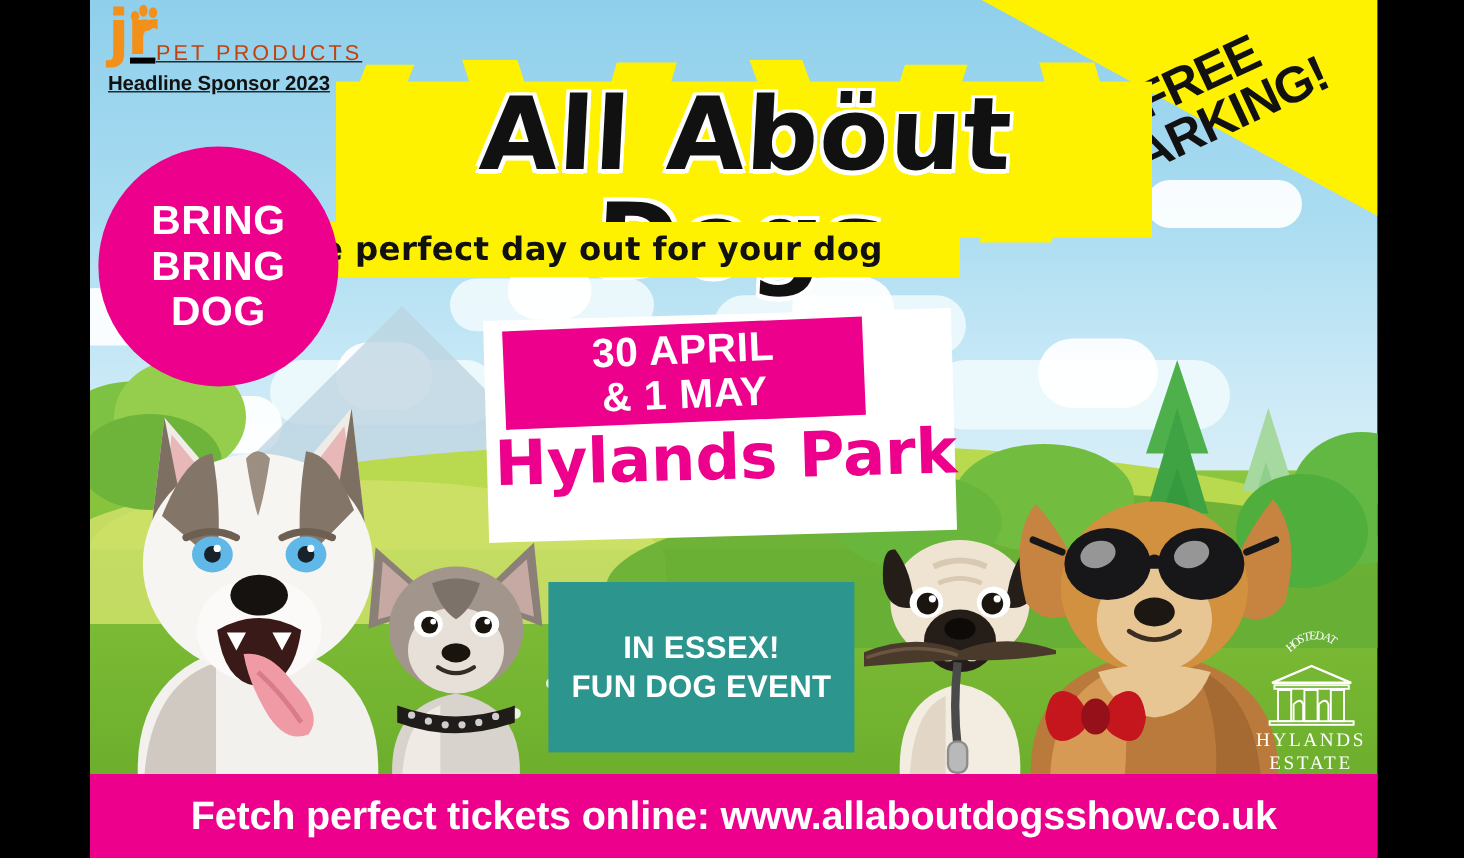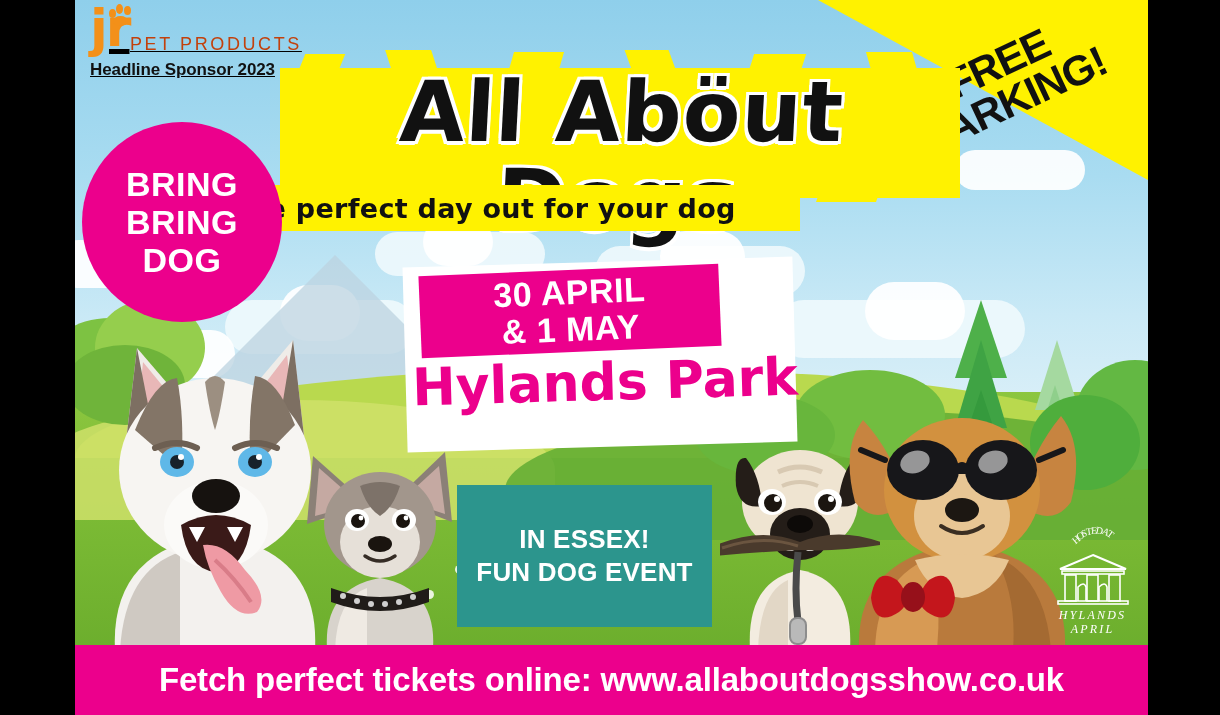--- a/index.html
+++ b/index.html
@@ -107,22 +107,22 @@
              align-items:center; justify-content:center; color:#fff; font-weight:bold;
              font-size:26px; line-height:1.28; letter-spacing:.2px; text-align:center;}
 
   
   .hylands { position:absolute; left:955px; top:525px; width:125px; height:115px;
              color:#fff; text-align:center; }
   .hosted-arc { position:relative; height:28px; }
   .hosted-arc span { position:absolute; left:50%; top:0;
         font-size:10px; letter-spacing:1px; font-family:"Liberation Serif", serif;
         transform-origin:50% 34px; }
-  .hy-name { font-family:"Liberation Serif", serif; font-size:12px;
-             letter-spacing:2.2px; line-height:1.16; margin-top:4px;font-style:italic; }
+  .hy-name { font-family:"Liberation Serif", serif; font-size:16px;
+             letter-spacing:2.2px; line-height:1.16; margin-top:4px; }
 
   
   .dog { position:absolute; }
 
   
   .husky { left:10px; top:320px; width:260px; height:330px; }
   
   .chi   { left:230px; top:438px; width:150px; height:212px; }
   
   .pug   { left:645px; top:430px; width:160px; height:220px; }
@@ -398,21 +398,21 @@
       <rect x="6" y="18" width="62" height="3" fill="none" stroke="#fff" stroke-width="1.6"></rect>
       <rect x="9" y="22" width="11" height="26" fill="none" stroke="#fff" stroke-width="1.6"></rect>
       <rect x="31" y="22" width="11" height="26" fill="none" stroke="#fff" stroke-width="1.6"></rect>
       <rect x="53" y="22" width="11" height="26" fill="none" stroke="#fff" stroke-width="1.6"></rect>
       <path d="M22 48 L22 34 Q28 28 30 34 L30 48" fill="none" stroke="#fff" stroke-width="1.6"></path>
       <path d="M43 48 L43 34 Q49 28 51 34 L51 48" fill="none" stroke="#fff" stroke-width="1.6"></path>
       <rect x="2" y="48" width="70" height="3" fill="none" stroke="#fff" stroke-width="1.6"></rect>
     </svg>
     <div class="hy-name">
       <div>HYLANDS</div>
-      <div>APRIL</div>
+      <div>ESTATE</div>
     </div>
   </div>
 
  </div>
 
  <div class="banner">
    <span>Fetch perfect tickets online: www.allaboutdogsshow.co.uk</span>
  </div>
 
 </div>

